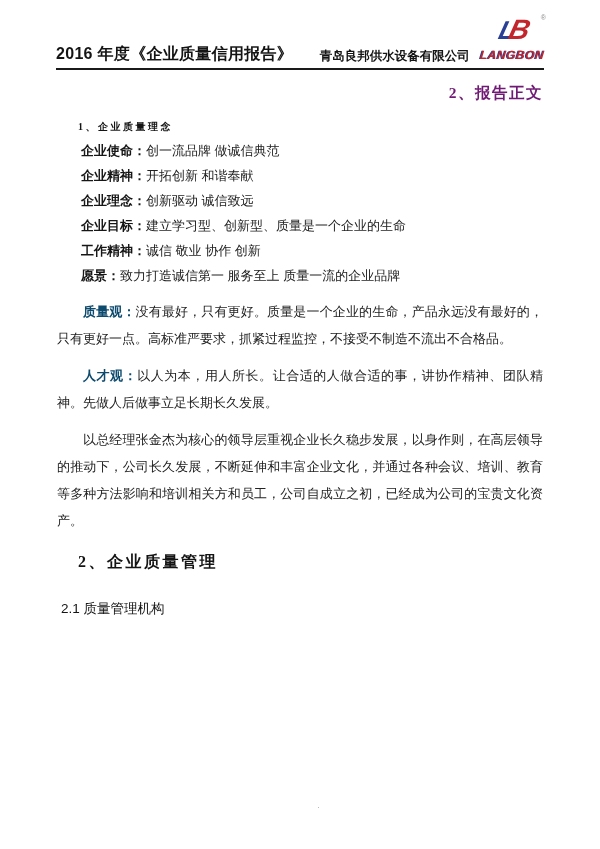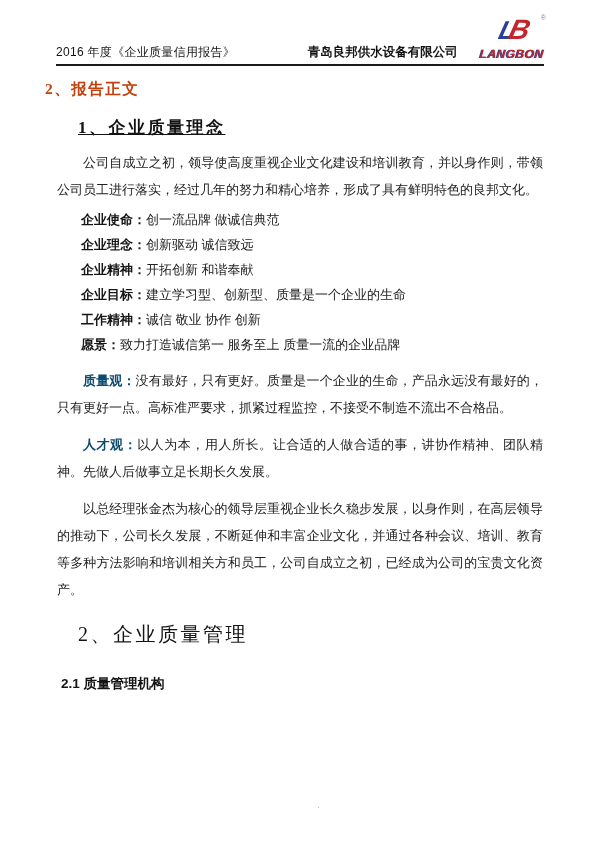--- a/index.html
+++ b/index.html
@@ -16,29 +16,28 @@
     position:relative;
     margin:0 56px 0 56px;
     padding-top:44px;
     padding-bottom:3px;
     border-bottom:2px solid #1a1a1a;
     display:flex;
     justify-content:space-between;
     align-items:flex-end;
   }
   .header-left{
-    font-size:12px;
-    font-weight:400;
+    font-size:16px;
+    font-weight:700;
     letter-spacing:.3px;
     color:#141414;
   }
   .header-right{
     display:flex;
-    align-items:flex-end;
-    gap:22px;
+    gap:10px;
   }
   .company-name{
     font-size:12.5px;
     font-weight:700;
     color:#141414;
   }
   .langbon-text{
     font-style:italic;
     font-weight:800;
     font-size:12px;
@@ -64,44 +63,44 @@
   }
   
   .content{
     padding:0 57px 0 57px;
   }
   .h-main{
     margin:13px 0 0 -12px;
     font-size:15.5px;
     font-weight:700;
     letter-spacing:1.5px;
-    color:#c2410c;
+    color:#701a75;
     font-family:"Liberation Serif",serif;
+    text-align:right;
   }
   .h-sec{
     margin:16px 0 0 21px;
-    font-size:17px;
+    font-size:10px;
     font-weight:700;
     letter-spacing:2.5px;
     color:#141414;
     font-family:"Liberation Serif",serif;
-    text-decoration:underline;
   }
   .h-sec2{
     margin:18px 0 0 21px;
-    font-size:20px;
-    font-weight:400;
+    font-size:16px;
+    font-weight:700;
     letter-spacing:2.5px;
     color:#141414;
     font-family:"Liberation Serif",serif;
   }
   .h-sub{
     margin:27px 0 0 4px;
     font-size:13.5px;
-    font-weight:700;
+    font-weight:400;
     color:#141414;
   }
   p.para{
     margin:10px 0 0 0;
     font-size:13px;
     line-height:27px;
     text-align:justify;
     text-indent:2em;
     color:#222222;
   }
@@ -143,26 +142,25 @@
     </svg>
     <span class="reg-mark">®</span>
   </div>
 
   <div class="content">
 
     <div class="h-main">2、报告正文</div>
 
     <div class="h-sec">1、企业质量理念</div>
 
-    <p class="para">公司自成立之初，领导使高度重视企业文化建设和培训教育，并以身作则，带领公司员工进行落实，经过几年的努力和精心培养，形成了具有鲜明特色的良邦文化。</p>
 
     <div class="item-list">
       <div class="item"><b>企业使命：</b><span>创一流品牌 做诚信典范</span></div>
+      <div class="item"><b>企业精神：</b><span>开拓创新 和谐奉献</span></div>
       <div class="item"><b>企业理念：</b><span>创新驱动 诚信致远</span></div>
-      <div class="item"><b>企业精神：</b><span>开拓创新 和谐奉献</span></div>
       <div class="item"><b>企业目标：</b><span>建立学习型、创新型、质量是一个企业的生命</span></div>
       <div class="item"><b>工作精神：</b><span>诚信 敬业 协作 创新</span></div>
       <div class="item"><b>愿景：</b><span>致力打造诚信第一 服务至上 质量一流的企业品牌</span></div>
     </div>
 
     <p class="para view-para"><b>质量观：</b><span>没有最好，只有更好。质量是一个企业的生命，产品永远没有最好的，只有更好一点。高标准严要求，抓紧过程监控，不接受不制造不流出不合格品。</span></p>
 
 
     <p class="para view-para"><b>人才观：</b><span>以人为本，用人所长。让合适的人做合适的事，讲协作精神、团队精神。先做人后做事立足长期长久发展。</span></p>
 

